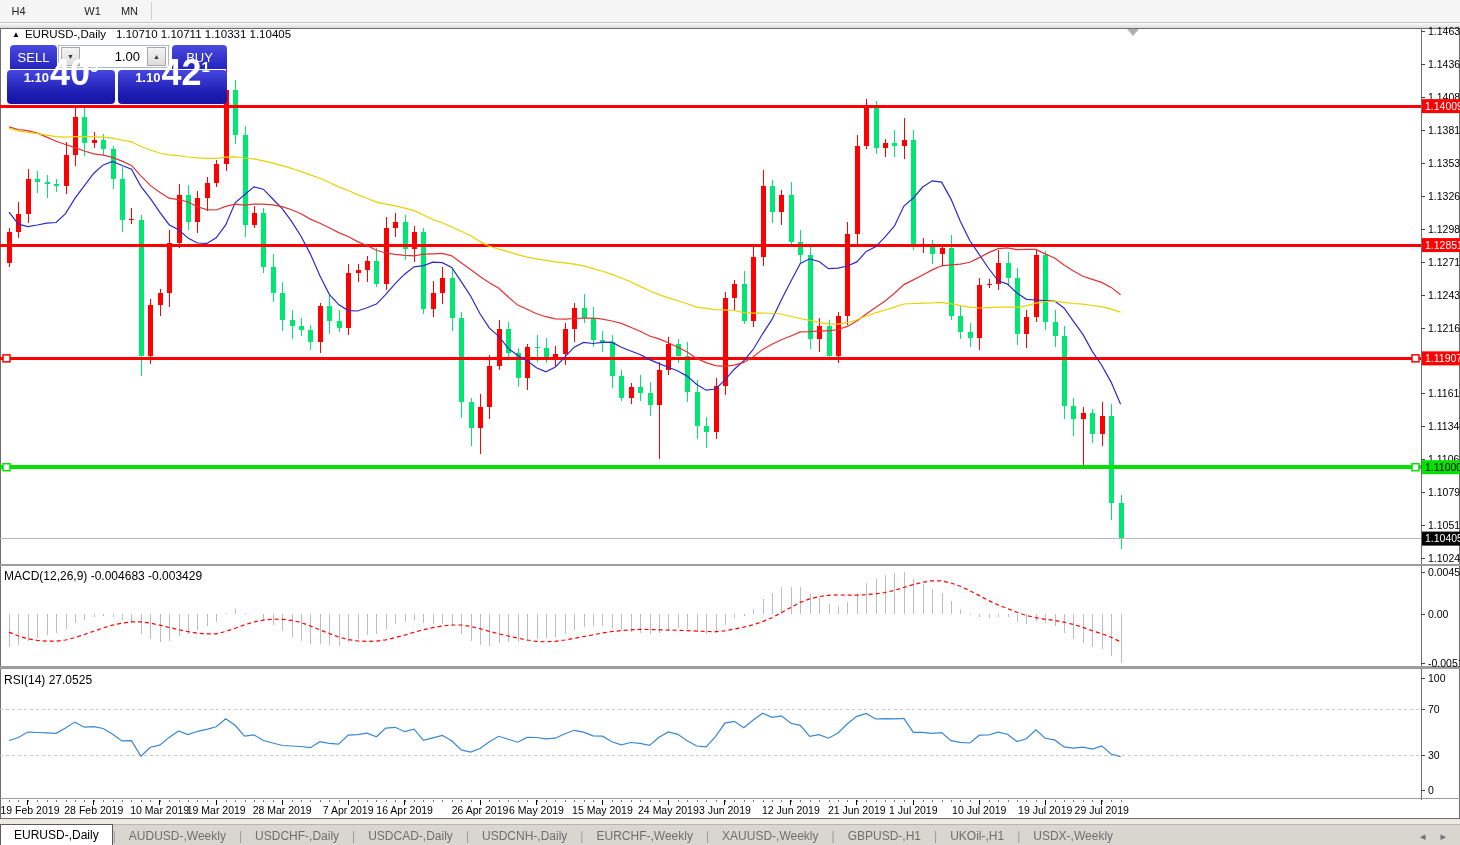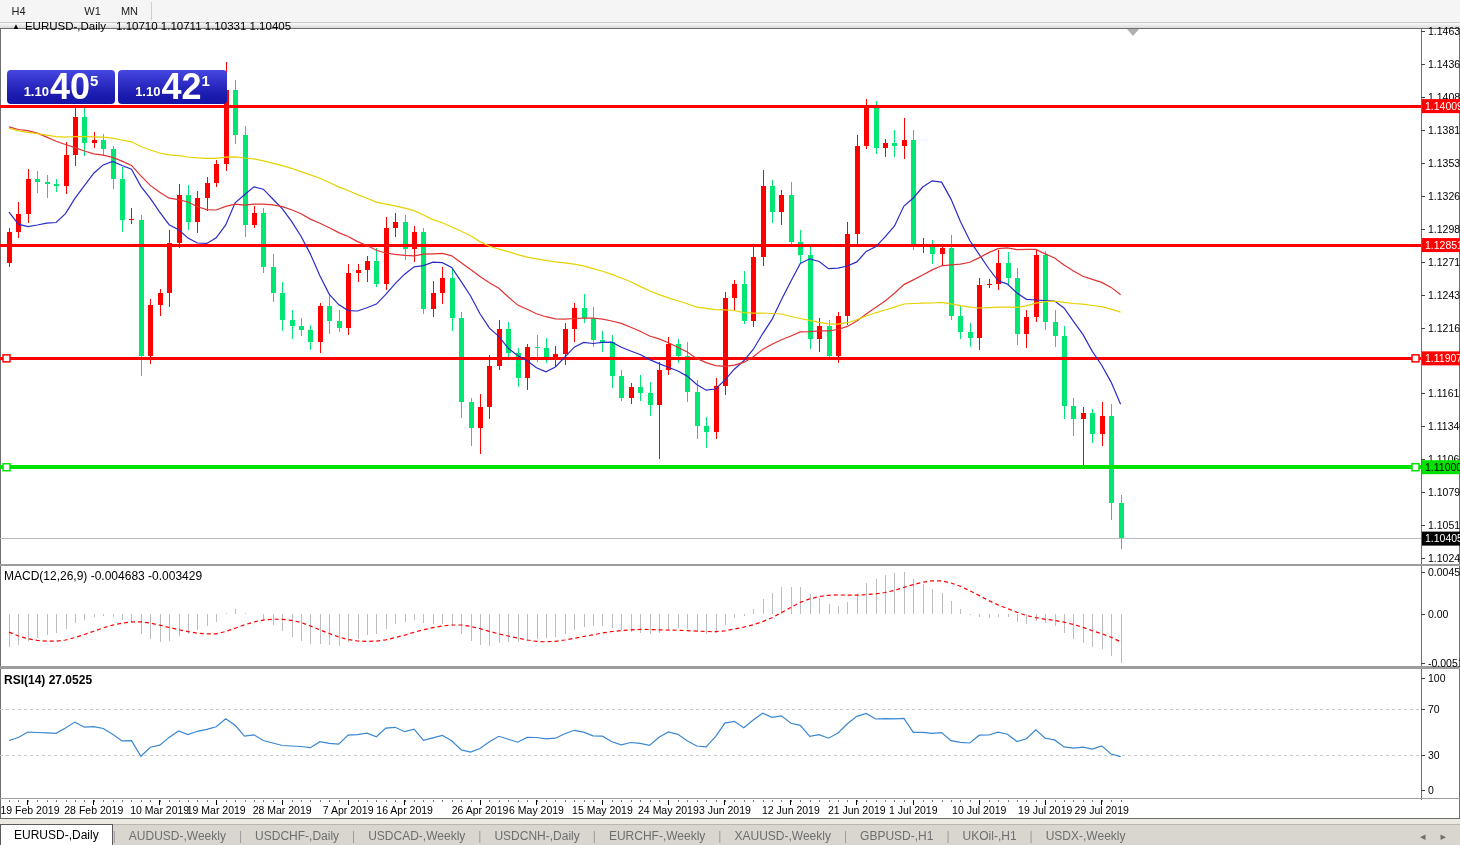--- a/index.html
+++ b/index.html
@@ -7,37 +7,37 @@
   #app{position:relative;width:1460px;height:794px;}
   
   #toolbar{position:absolute;left:0;top:0;width:1460px;height:22px;background:#f5f5f5;border-bottom:1px solid #c8c8c8;display:flex;align-items:stretch;}
   .tf-btn{min-width:27px;padding:0 4px;display:flex;align-items:center;justify-content:center;font-size:11px;color:#222;border:1px solid transparent;cursor:default;}
   .tf-btn.active{background:#fef9c3;border:1px solid #9a9a9a;margin-top:28px;}
   .tb-divider{width:1px;background:#cfcfcf;margin:2px 3px;}
   #tb-sep{position:absolute;left:0;top:23px;width:1460px;height:5px;background:linear-gradient(#fcfcfc,#d9d9d9);}
   
   #chart-svg{position:absolute;left:0;top:0;}
   
-  #chart-title{position:absolute;left:12px;top:20px;font-size:11.5px;color:#000;white-space:nowrap;}
+  #chart-title{position:absolute;left:12px;top:28px;font-size:11.5px;color:#000;white-space:nowrap;}
   #chart-title .tri{font-size:8px;margin-right:5px;position:relative;top:-1px;}
   #chart-title .sym{margin-right:10px;}
   
   .ind-label{position:absolute;font-size:12px;color:#000;white-space:nowrap;}
   
   #trade-panel{position:absolute;left:7px;top:45px;width:220px;height:59px;}
   .tp-row1{position:absolute;left:0;top:0;width:220px;height:24px;}
   .tp-sell,.tp-buy{position:absolute;top:0;height:24px;border-radius:4px 4px 0 0;
      background:linear-gradient(#4a4adf,#2424c0);color:#fff;font-size:13px;display:flex;align-items:center;justify-content:center;cursor:pointer;}
   .tp-sell{left:3px;width:47px;}
   .tp-buy{left:165px;width:55px;}
   .tp-spin{position:absolute;left:51px;top:0;width:111px;height:23px;background:#fff;border:1px solid #a7b8c8;display:flex;align-items:center;box-sizing:border-box;}
   .spin-btn{width:17px;height:17px;margin:0 2px;background:linear-gradient(#f4f4f4,#dcdcdc);border:1px solid #a8a8a8;font-size:7px;color:#333;display:flex;align-items:center;justify-content:center;cursor:pointer;}
   .tp-vol{flex:1;text-align:right;font-size:13px;color:#000;padding-right:5px;}
   .tp-big{position:absolute;top:25px;height:34px;border-radius:4px;background:linear-gradient(#4646e2,#1c1cb0 70%,#1414a6);
-     color:#fff;display:flex;align-items:flex-end;justify-content:center;padding-bottom:2px;box-sizing:border-box;cursor:pointer;}
+     color:#fff;display:flex;align-items:flex-end;justify-content:center;padding-bottom:16px;box-sizing:border-box;cursor:pointer;}
   #tp-sell-big{left:0px;width:108px;}
   #tp-buy-big{left:111px;width:109px;}
   .tp-big .sm{font-size:13px;font-weight:bold;margin:0 1px 3px 0;}
   .tp-big .bg{font-size:36px;font-weight:bold;line-height:30px;margin-top:24px;}
   .tp-big .sup{font-size:15px;font-weight:bold;transform:translateY(-13px);}
   
   #tabstrip-pad{position:absolute;left:0;top:819px;width:1460px;height:5px;background:#ece9e2;}
   #tabbar{position:absolute;left:0;top:824px;width:1460px;height:21px;background:#d9d6cf;display:flex;align-items:flex-end;font-size:12px;border-top:1px solid #b9b6af;}
   .tab{padding:2px 13px 3px 13px;color:#6e6e6e;white-space:nowrap;cursor:pointer;}
   .tab.active{background:#fff;color:#000;border:1px solid #5a5a5a;border-bottom:none;padding:3px 13px 4px 13px;}
@@ -683,44 +683,53 @@
         <line x1="1421" y1="790" x2="1425" y2="790" stroke="#444" shape-rendering="crispEdges"></line>
         <text x="1428" y="793.5">0</text>
       </g>
     </svg>
 
   <div id="chart-title">
     <span class="tri">▲</span><span class="sym">EURUSD-,Daily</span><span>1.10710 1.10711 1.10331 1.10405</span>
   </div>
 
   <div id="trade-panel">
+    <div class="tp-row1">
+      <div class="tp-sell">SELL</div>
+      <div class="tp-spin">
+        <div class="spin-btn">▼</div>
+        <div class="tp-vol">1.00</div>
+        <div class="spin-btn">▲</div>
+      </div>
+      <div class="tp-buy">BUY</div>
+    </div>
     <div class="tp-big" id="tp-sell-big">
       <span class="sm">1.10</span>
       <span class="bg">40</span>
       <span class="sup">5</span>
     </div>
     <div class="tp-big" id="tp-buy-big">
       <span class="sm">1.10</span>
       <span class="bg">42</span>
       <span class="sup">1</span>
     </div>
   </div>
 
   <div class="ind-label" style="left:4px;top:569px;">MACD(12,26,9) -0.004683 -0.003429</div>
-  <div class="ind-label" style="left:4px;top:673px;font-weight:bold;">RSI(14) 27.0525</div>
+  <div class="ind-label" style="left:4px;top:673px;">RSI(14) 27.0525</div>
 
   <div id="tabstrip-pad"></div>
   <div id="tabbar">
       <div class="tab active">EURUSD-,Daily</div>
       <div class="tab-sep">|</div>
       <div class="tab">AUDUSD-,Weekly</div>
       <div class="tab-sep">|</div>
       <div class="tab">USDCHF-,Daily</div>
       <div class="tab-sep">|</div>
-      <div class="tab">USDCAD-,Weekly</div>
+      <div class="tab">USDCAD-,Daily</div>
       <div class="tab-sep">|</div>
       <div class="tab">USDCNH-,Daily</div>
       <div class="tab-sep">|</div>
       <div class="tab">EURCHF-,Weekly</div>
       <div class="tab-sep">|</div>
       <div class="tab">XAUUSD-,Weekly</div>
       <div class="tab-sep">|</div>
       <div class="tab">GBPUSD-,H1</div>
       <div class="tab-sep">|</div>
       <div class="tab">UKOil-,H1</div>

